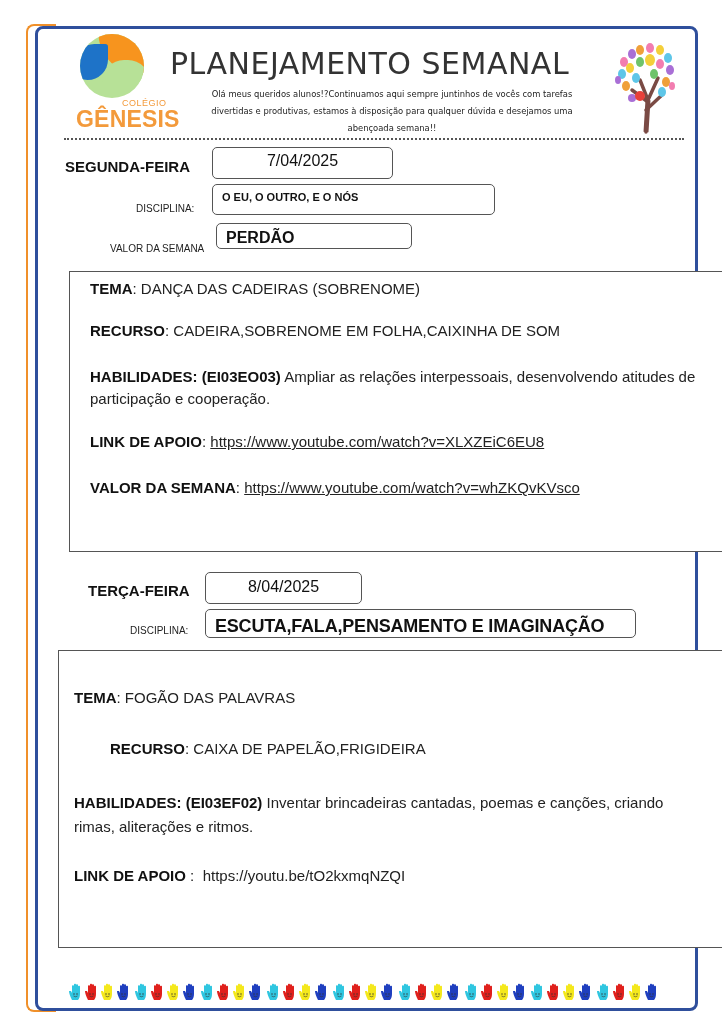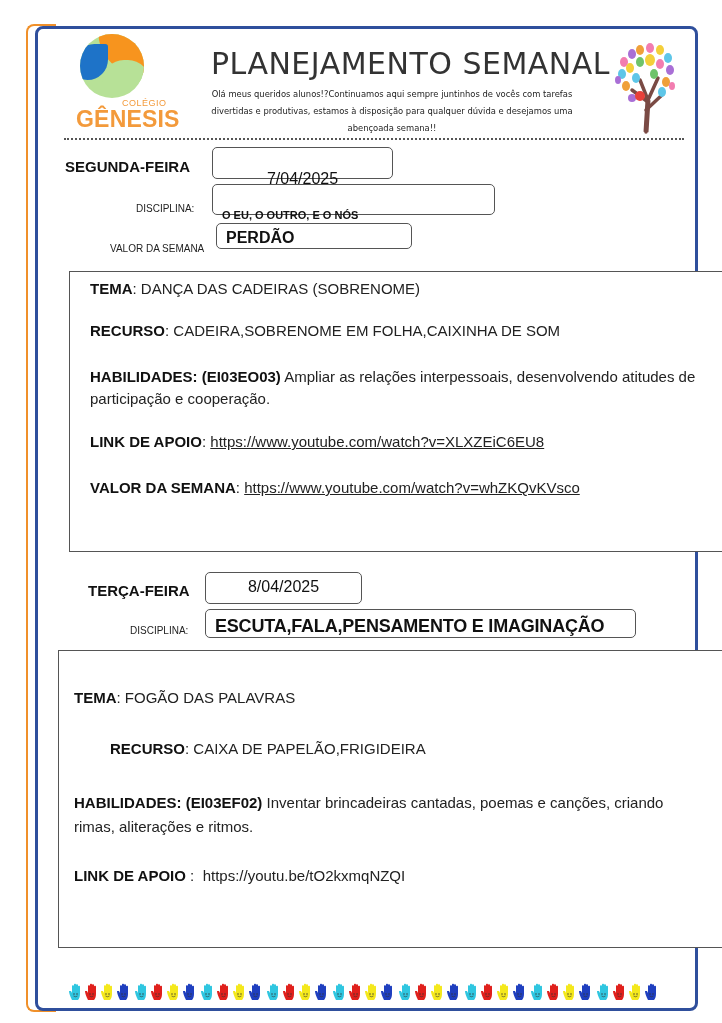--- a/index.html
+++ b/index.html
@@ -8,21 +8,21 @@
   .blue-border { position: absolute; left: 35px; top: 26px; width: 663px; height: 985px; border: 3px solid #2f4f9c; border-radius: 8px; box-sizing: border-box; background: #fff; }
 
   .logo { position: absolute; left: 76px; top: 32px; width: 96px; height: 100px; }
   .logo-circle { position: absolute; left: 4px; top: 2px; width: 64px; height: 64px; border-radius: 50%; overflow: hidden; background: #b7e197; }
   .logo-circle .orange { position: absolute; left: 16px; top: -4px; width: 60px; height: 42px; background: #f7941e; border-radius: 0 0 0 40px; transform: rotate(8deg); }
   .logo-circle .blue { position: absolute; left: -6px; top: 10px; width: 34px; height: 36px; background: #1e73c8; border-radius: 30px 4px 30px 20px; }
   .logo-circle .wave { position: absolute; left: 22px; top: 26px; width: 48px; height: 22px; background: #b7e197; border-radius: 30px 30px 0 0; }
   .logo-colegio { position: absolute; left: 46px; top: 66px; font-size: 9px; color: #f39a3b; letter-spacing: 0.5px; }
   .logo-genesis { position: absolute; left: 0px; top: 74px; font-size: 23px; font-weight: bold; color: #f39a3b; letter-spacing: 0.2px; }
 
-  .title { position: absolute; left: 170px; top: 46px; width: 440px; text-align: right; font-family: "DejaVu Sans", sans-serif; font-size: 30px; color: #333; letter-spacing: 0.5px; font-weight: normal; }
+  .title { position: absolute; left: 170px; top: 46px; width: 440px; text-align: left; font-family: "DejaVu Sans", sans-serif; font-size: 30px; color: #333; letter-spacing: 0.5px; font-weight: normal; }
   .greeting { position: absolute; left: 172px; top: 86px; width: 440px; text-align: center; font-family: "DejaVu Sans", sans-serif; font-size: 8.4px; line-height: 17px; color: #222; }
 
   .tree { position: absolute; left: 610px; top: 40px; width: 70px; height: 95px; }
 
   .dotted-line { position: absolute; left: 64px; top: 138px; width: 620px; border-top: 2px dotted #555; }
 
   .day-label { position: absolute; font-weight: bold; font-size: 15px; color: #111; }
   .small-label { position: absolute; font-size: 10px; color: #222; text-transform: uppercase; }
   .field-box { position: absolute; border: 1.5px solid #555; border-radius: 5px; box-sizing: border-box; background: #fff; }
   .date-text { display: block; text-align: center; font-size: 16px; color: #111; }
@@ -85,25 +85,25 @@
     <ellipse cx="30" cy="56" rx="5" ry="5" fill="#e8403a"></ellipse>
     <ellipse cx="52" cy="52" rx="4" ry="5" fill="#5ec6e8"></ellipse>
     <ellipse cx="62" cy="46" rx="3" ry="4" fill="#f27db0"></ellipse>
     <ellipse cx="8" cy="40" rx="3" ry="4" fill="#a96fd6"></ellipse>
   </g>
 </svg>
 
 <div class="dotted-line"></div>
 
 <span class="day-label" style="left:65px; top:158px;">SEGUNDA-FEIRA</span>
-<div class="field-box" style="left:212px; top:147px; width:181px; height:32px; padding-top:22px;">
+<div class="field-box" style="left:212px; top:147px; width:181px; height:32px; padding-top:4px;">
   <span class="date-text">7/04/2025</span>
 </div>
 <span class="small-label" style="left:136px; top:203px;">DISCIPLINA:</span>
-<div class="field-box" style="left:212px; top:184px; width:283px; height:31px; padding-top:24px;">
+<div class="field-box" style="left:212px; top:184px; width:283px; height:31px; padding-top:6px;">
   <span class="disc-text">O EU, O OUTRO, E O NÓS</span>
 </div>
 <span class="small-label" style="left:110px; top:243px;">VALOR DA SEMANA</span>
 <div class="field-box" style="left:216px; top:223px; width:196px; height:26px; padding-top:5px;">
   <span class="value-text">PERDÃO</span>
 </div>
 
 <div class="content-box" style="left:69px; top:271px; width:714px; height:281px;">
   <p style="top:6px;"><b>TEMA</b><span>: DANÇA DAS CADEIRAS (SOBRENOME)</span></p>
   <p style="top:48px;"><b>RECURSO</b><span>: CADEIRA,SOBRENOME EM FOLHA,CAIXINHA DE SOM</span></p>

